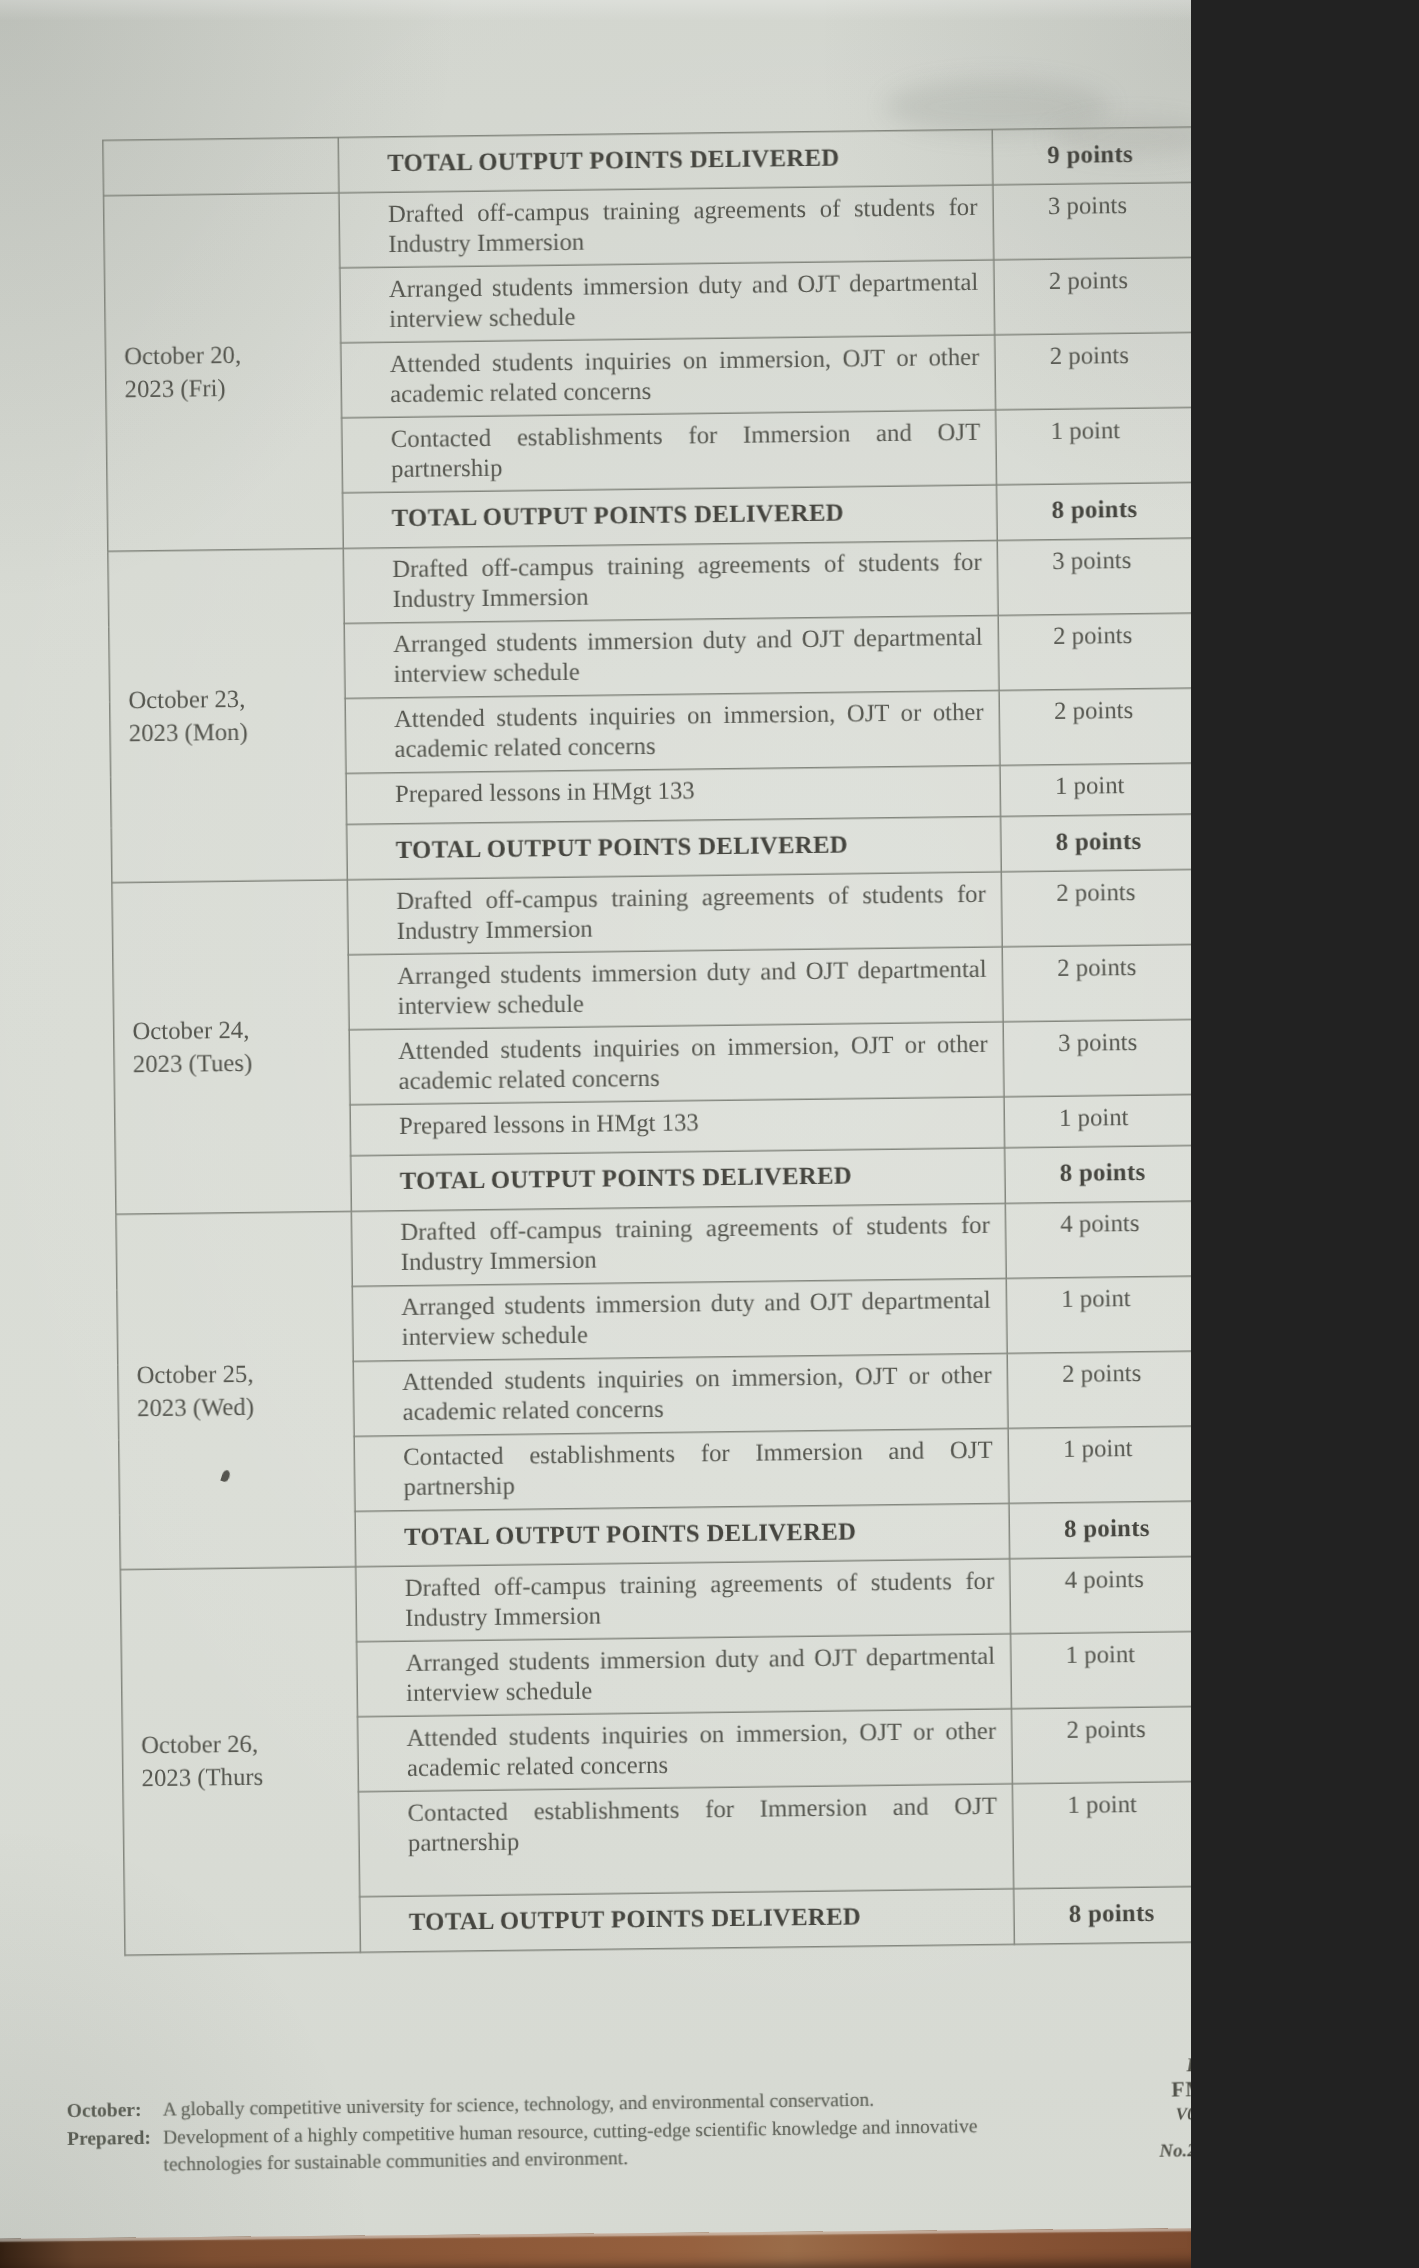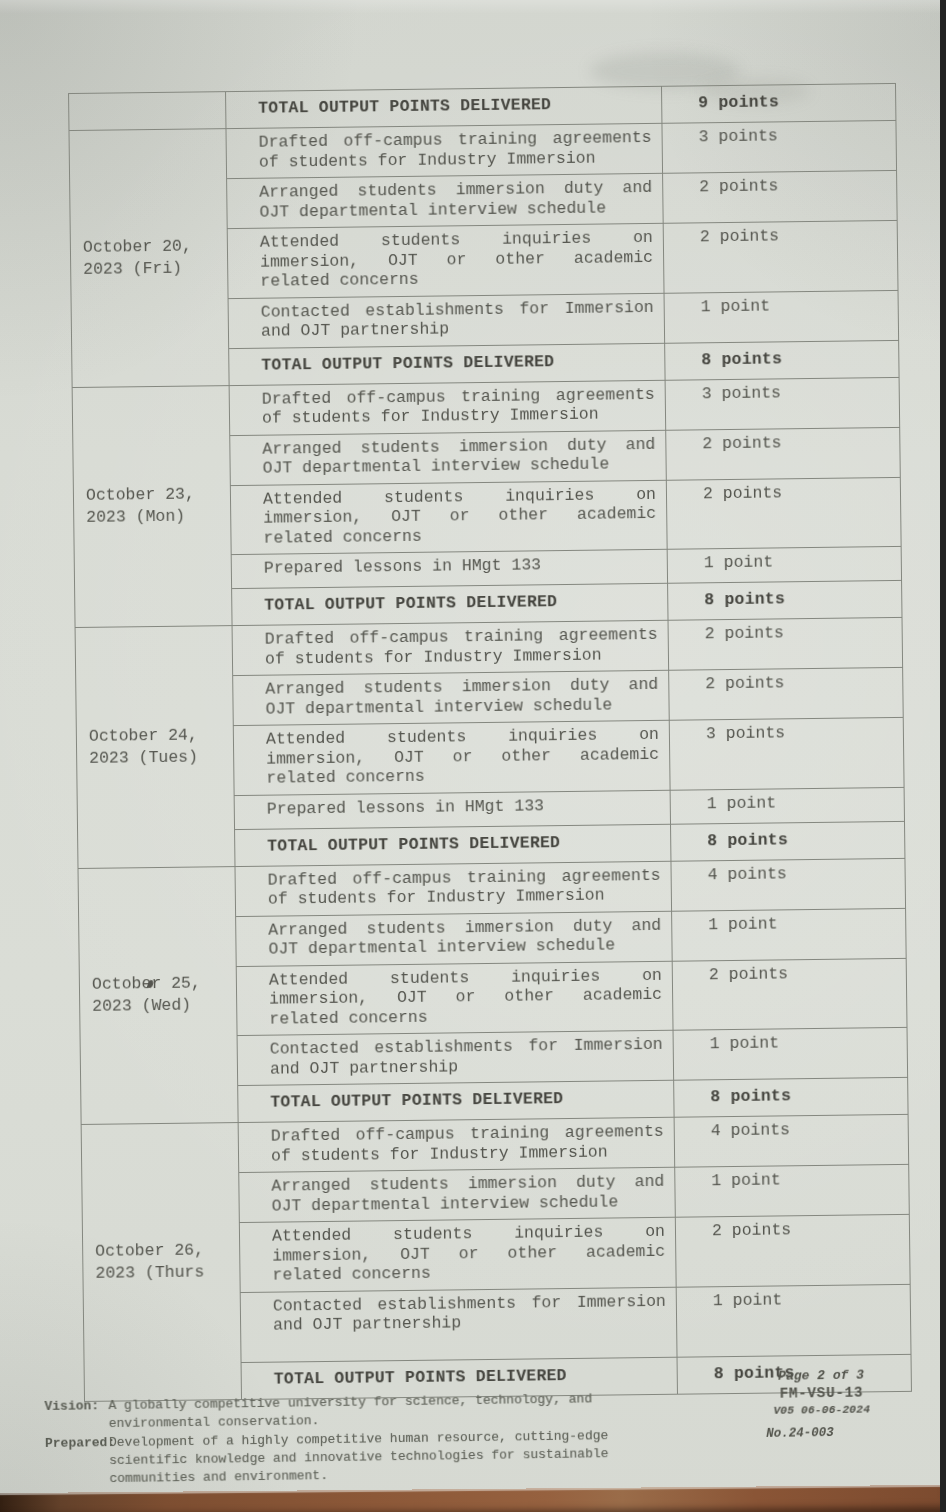--- a/index.html
+++ b/index.html
@@ -1,18 +1,18 @@
 <!DOCTYPE html>
 <html><head>
 <meta charset="utf-8">
 <style>
   html,body{margin:0;padding:0;background:#222;}
   .photo{
-    position:relative;width:940px;height:1512px;overflow:hidden;
-    font-family:Liberation Mono, monospace;
+    position:relative;width:794px;height:1512px;overflow:hidden;
+    font-family:Liberation Serif, serif;
     background:
       linear-gradient(180deg, rgba(255,255,255,0.22) 0%, rgba(255,255,255,0) 14px),
       radial-gradient(120% 80% at 68% 42%, rgba(255,255,255,0.16), rgba(0,0,0,0) 62%),
       radial-gradient(55% 38% at 0% 0%, rgba(55,60,55,0.14), rgba(0,0,0,0) 70%),
       radial-gradient(45% 30% at 100% 2%, rgba(55,60,55,0.10), rgba(0,0,0,0) 70%),
       radial-gradient(45% 28% at 0% 100%, rgba(55,60,55,0.10), rgba(0,0,0,0) 70%),
       linear-gradient(180deg,#d2d5ce 0%,#d8dbd4 30%,#daddd6 65%,#d6d9d2 100%);
   }
   .smudge{position:absolute;border-radius:50%;filter:blur(7px);}
   .smudge.s1{left:590px;top:52px;width:150px;height:38px;background:rgba(120,125,116,0.16);}
@@ -190,21 +190,21 @@
           </tr>
         </tbody>
     </table>
   </div>
 
   <div class="stray-mark"></div>
 
   <div class="footer soft">
     <div class="vm">
       <div class="vm-row">
-        <span class="vm-label">Vision:</span>
+        <span class="vm-label">October:</span>
         <span class="vm-text">A globally competitive university for science, technology, and environmental conservation.</span>
       </div>
       <div class="vm-row">
         <span class="vm-label">Prepared:</span>
         <span class="vm-text">Development of a highly competitive human resource, cutting-edge scientific knowledge and innovative technologies for sustainable communities and environment.</span>
       </div>
     </div>
     <div class="form-meta">
       <div class="fm-page">Page 2 of 3</div>
       <div class="fm-code">FM-VSU-13</div>

